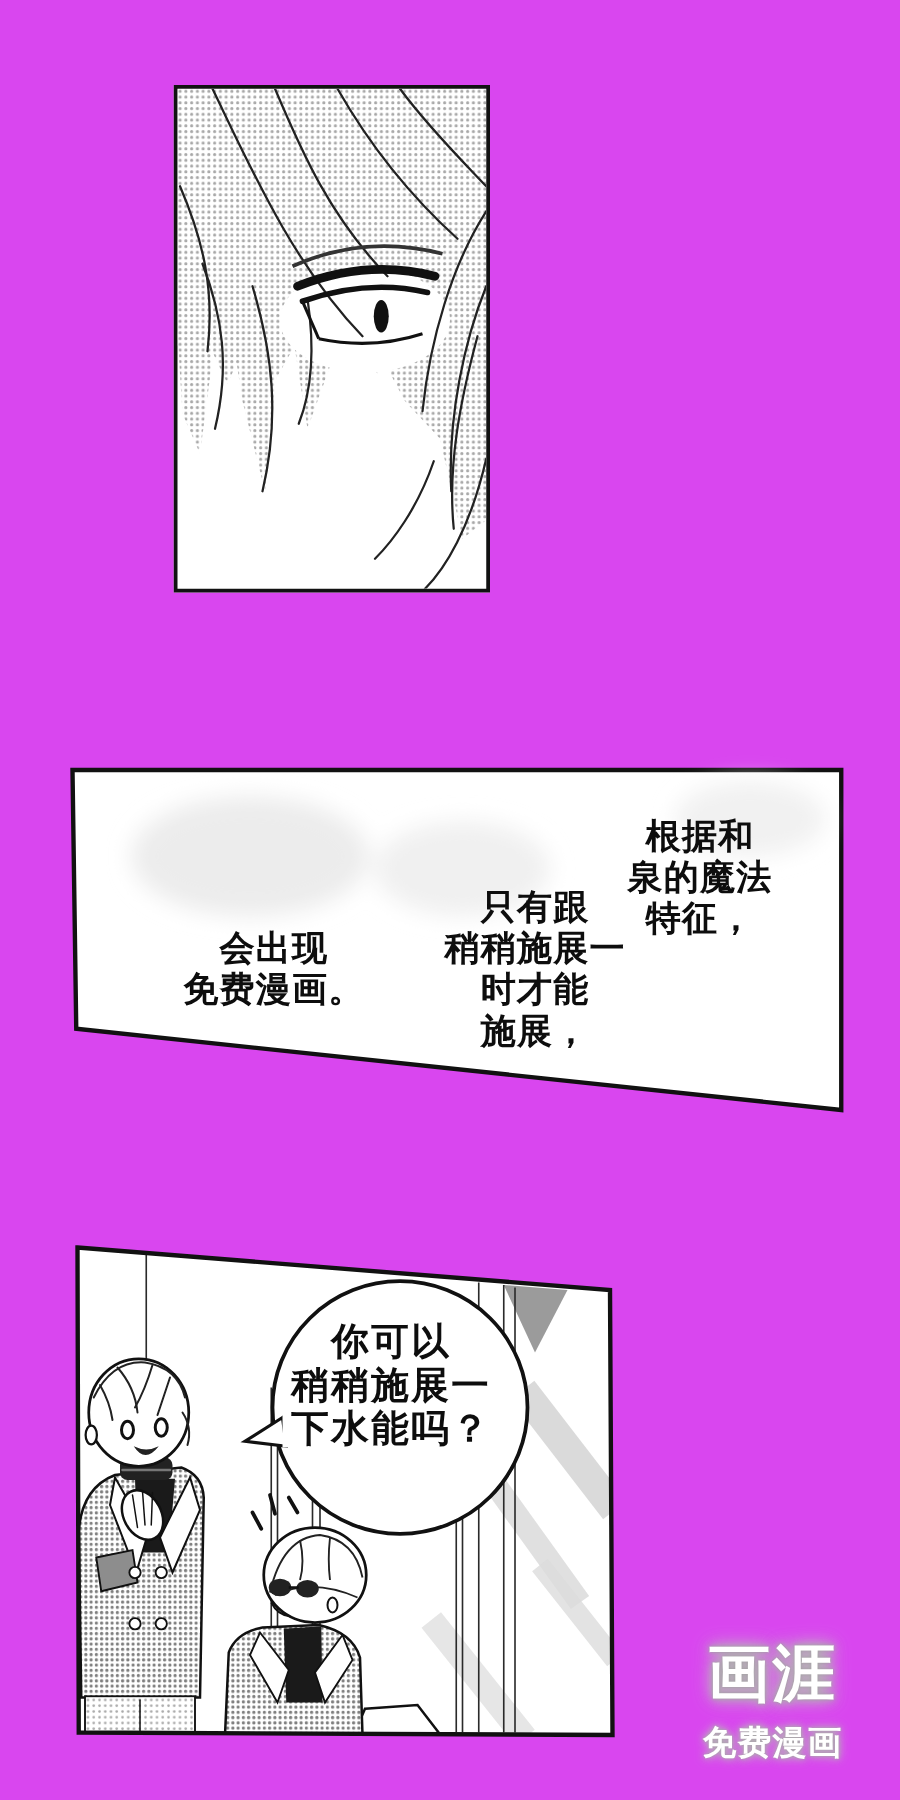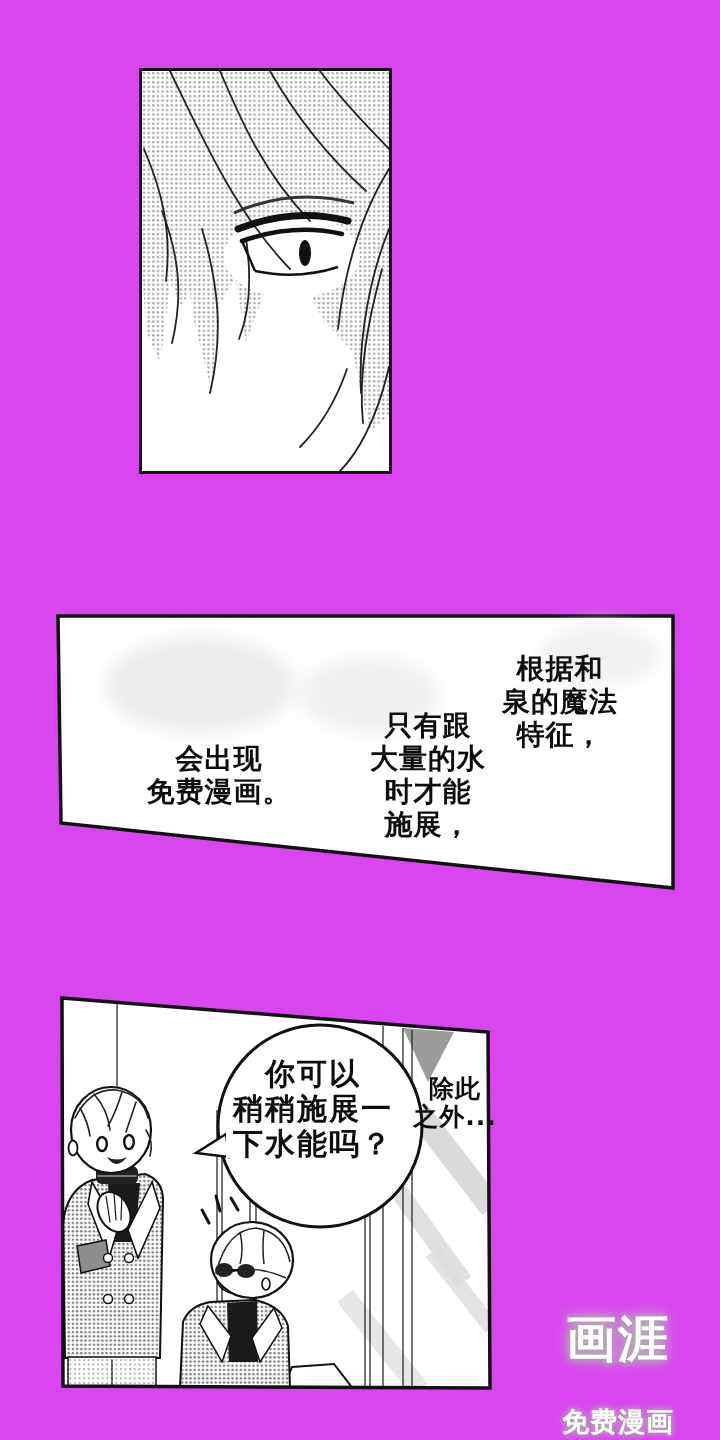--- a/index.html
+++ b/index.html
@@ -22,21 +22,20 @@
   .aside-txt{font-size:25px;line-height:28px;}
   .wm-logo{
     position:absolute;left:548px;top:1308px;width:140px;text-align:center;
     font-size:50px;font-weight:900;line-height:62px;color:#ffffff;letter-spacing:2px;
     text-shadow:0 0 2px #9e9e9e,0 0 5px #ababab,0 0 10px #b8b8b8,0 0 16px #c4c4c4;
   }
   .wm-tag{
     position:absolute;left:548px;top:1376px;width:140px;text-align:center;
     font-size:27px;font-weight:bold;color:#ffffff;letter-spacing:1px;
     text-shadow:0 0 2px #a5a5a5,0 0 5px #b2b2b2,0 0 9px #bfbfbf;
-    margin-top:28px;
   }
 </style>
 </head>
 <body>
 
 <div class="page">
 
   <div class="panel-top">
     <svg width="247" height="400" viewBox="0 0 247 400">
       <defs>
@@ -93,21 +92,21 @@
     <g filter="url(#soft)">
       <ellipse cx="160" cy="85" rx="95" ry="48" fill="#ececec"></ellipse>
       <ellipse cx="330" cy="95" rx="70" ry="38" fill="#f0f0f0"></ellipse>
       <ellipse cx="560" cy="55" rx="60" ry="30" fill="#f1f1f1"></ellipse>
     </g>
   </svg>
   <div class="txt narr" style="left:480px;top:652px;width:160px;">根据和
 泉的魔法
 特征，</div>
   <div class="txt narr" style="left:348px;top:709px;width:160px;">只有跟
-大量的水
+稍稍施展一
 时才能
 施展，</div>
   <div class="txt narr" style="left:139px;top:742px;width:160px;">会出现
 免费漫画。</div>
 
   <svg class="bot-svg" width="450" height="405" viewBox="0 0 450 405">
     <defs>
       <pattern id="toneJacket" width="4.2" height="4.2" patternUnits="userSpaceOnUse">
         <rect width="4.2" height="4.2" fill="#ffffff"></rect>
         <circle cx="1.9" cy="1.9" r="1.3" fill="#7f7f7f"></circle>
@@ -212,19 +211,17 @@
         <ellipse cx="216" cy="294" rx="4" ry="6" fill="#fff" stroke="#111" stroke-width="1.6"></ellipse>
       </g>
     </g>
 
     <polygon points="12,8 438,42 440,398 13,396" fill="none" stroke="#111" stroke-width="3.5"></polygon>
   </svg>
 
   <div class="txt bubble-txt" style="left:233px;top:1056px;width:160px;">你可以
 稍稍施展一
 下水能吗？</div>
-  <div class="txt aside-txt" style="left:405px;top:1075px;width:100px;">除此
-之外...</div>
 
   <div class="wm-logo">画涯</div>
   <div class="wm-tag">免费漫画</div>
 
 </div>
 
 </body></html>

